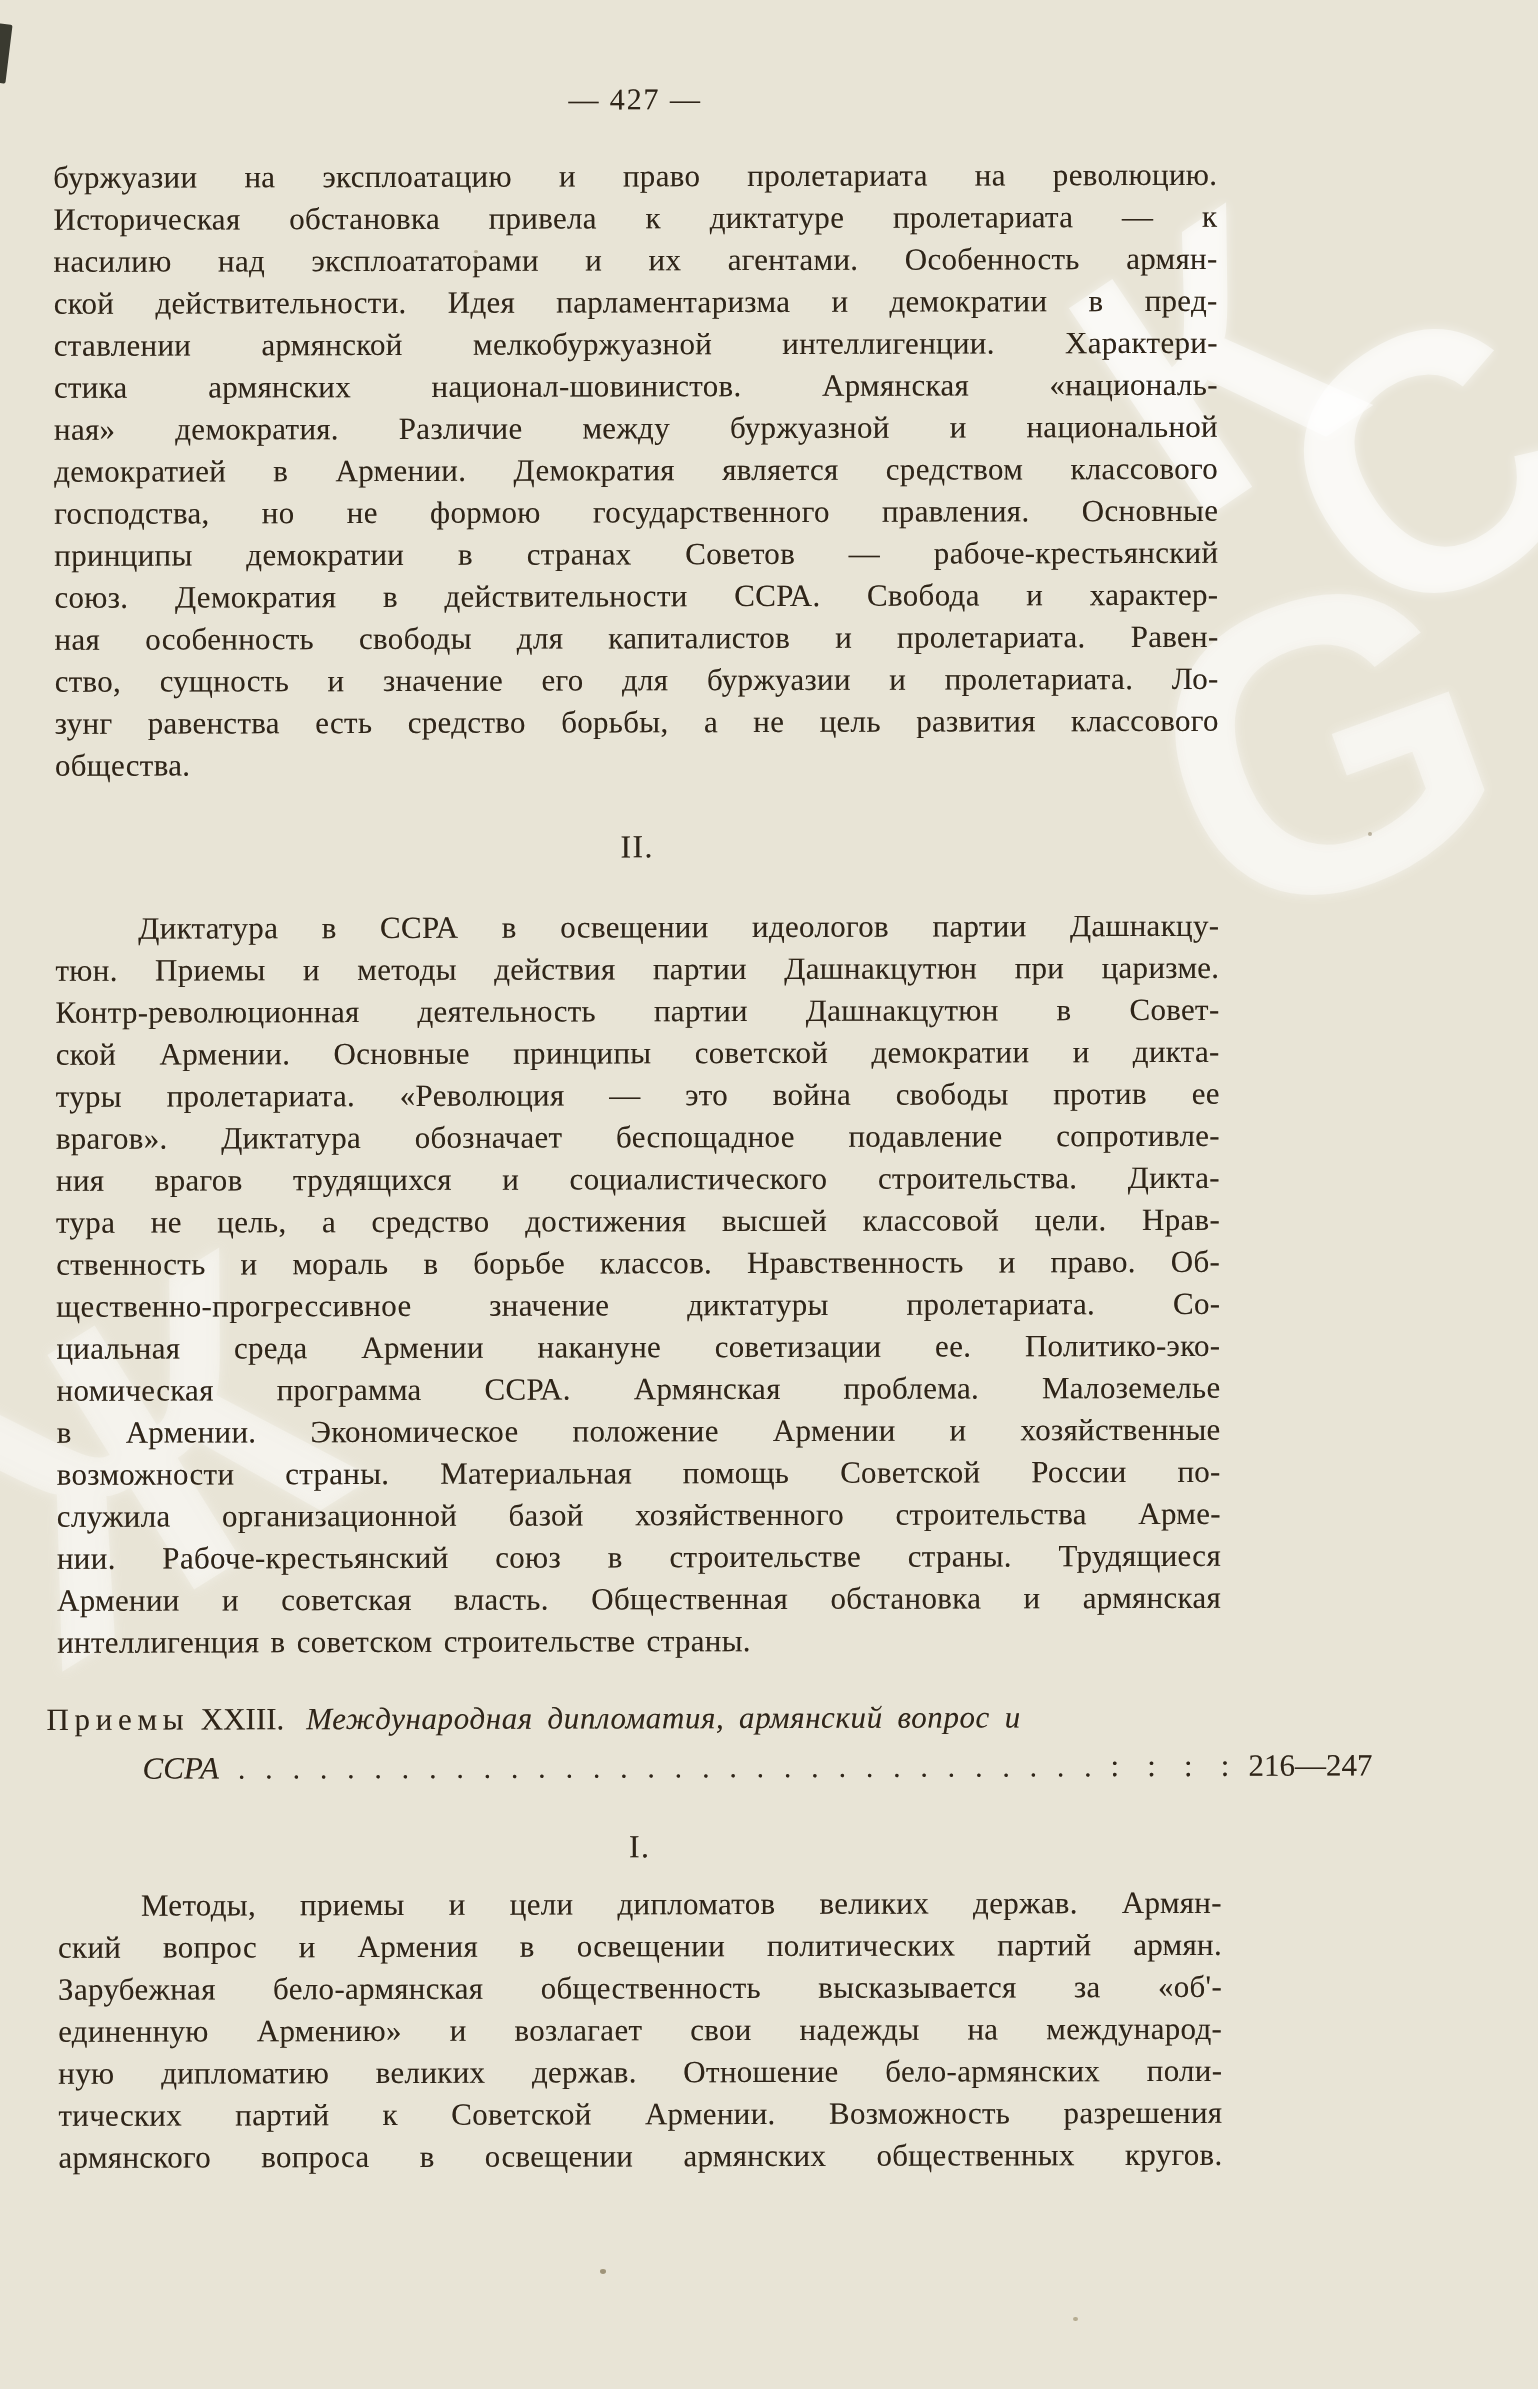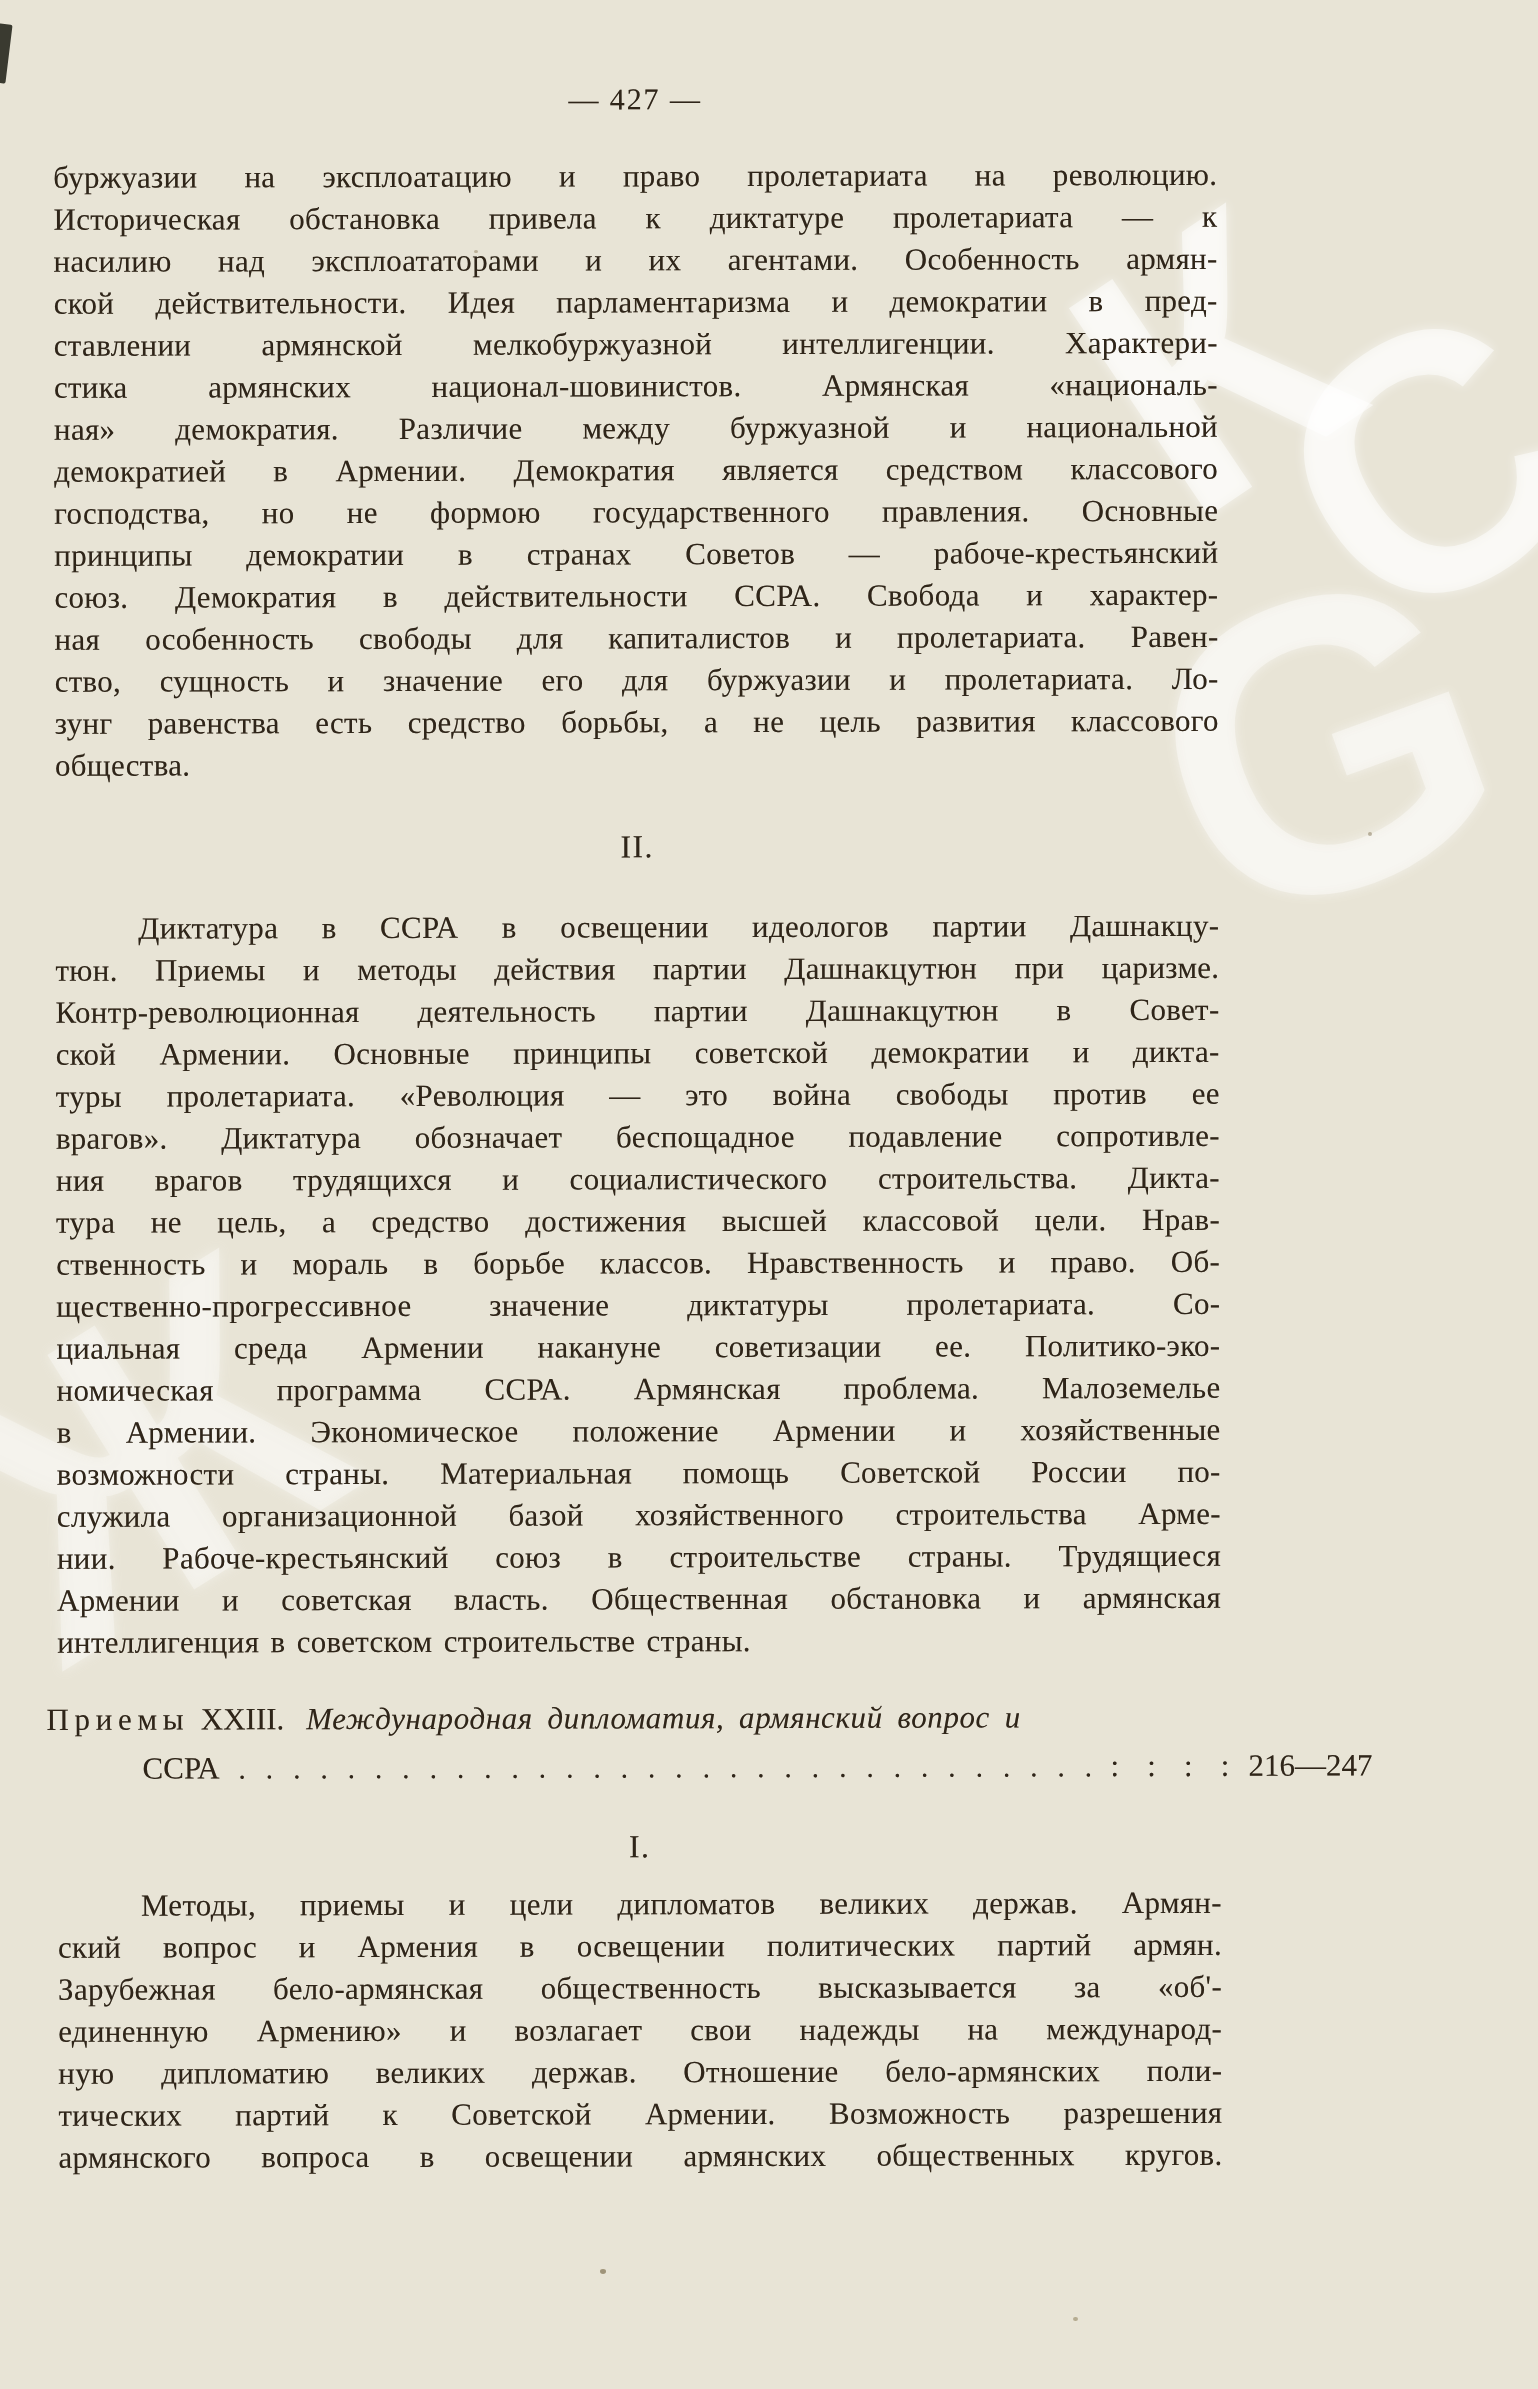--- a/index.html
+++ b/index.html
@@ -64,21 +64,21 @@
   .chapter{position:absolute;left:45px;width:1326px;font-size:31px;}
   .ch-line1{position:absolute;top:0;left:0;width:100%;white-space:nowrap;}
   .glava{letter-spacing:5.7px;margin-right:11.5px;}
   .ch-num{margin-right:22px;}
   .ch-title{font-style:italic;letter-spacing:0.6px;word-spacing:6.4px;}
   .chapter{top:1700px;}
   .ch-line2{
     position:absolute;top:49px;left:0;width:100%;
     display:flex;align-items:baseline;
   }
-  .ch-title2{padding-left:96px;margin-right:19px;}
+  .ch-title2{font-style:italic;padding-left:96px;margin-right:19px;}
   .leader{
     flex:1;overflow:hidden;white-space:nowrap;
     letter-spacing:6.4px;font-size:29px;
   }
   .ch-range{white-space:nowrap;margin-left:12px;}
   .ch-colons{letter-spacing:10.2px;margin-right:9px;}
   .speck{position:absolute;border-radius:50%;}
   .sp1{left:600px;top:2269px;width:6.4px;height:5.1px;background:rgba(110,95,60,.6);}
   .sp2{left:1073px;top:2317px;width:4.5px;height:3.8px;background:rgba(130,115,75,.5);}
   .sp3{left:1368px;top:832px;width:3.8px;height:3.8px;background:rgba(120,105,70,.45);}

